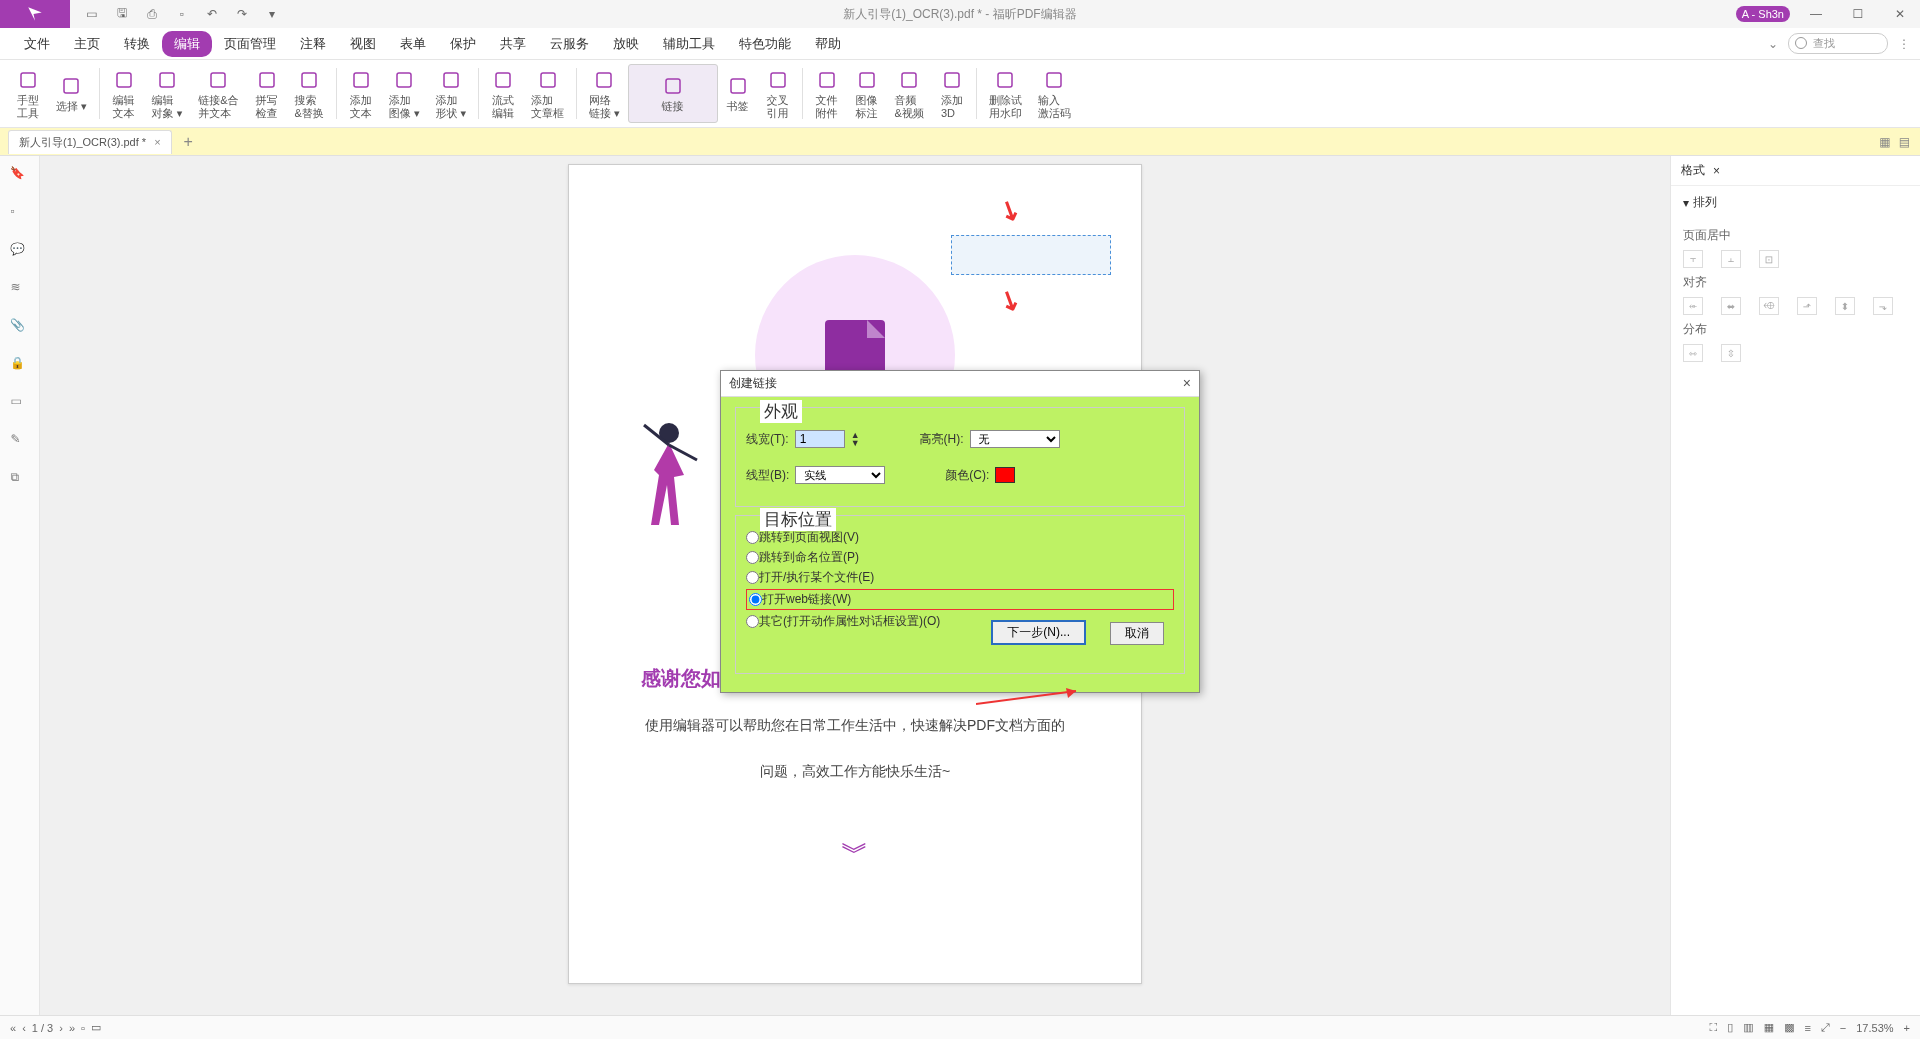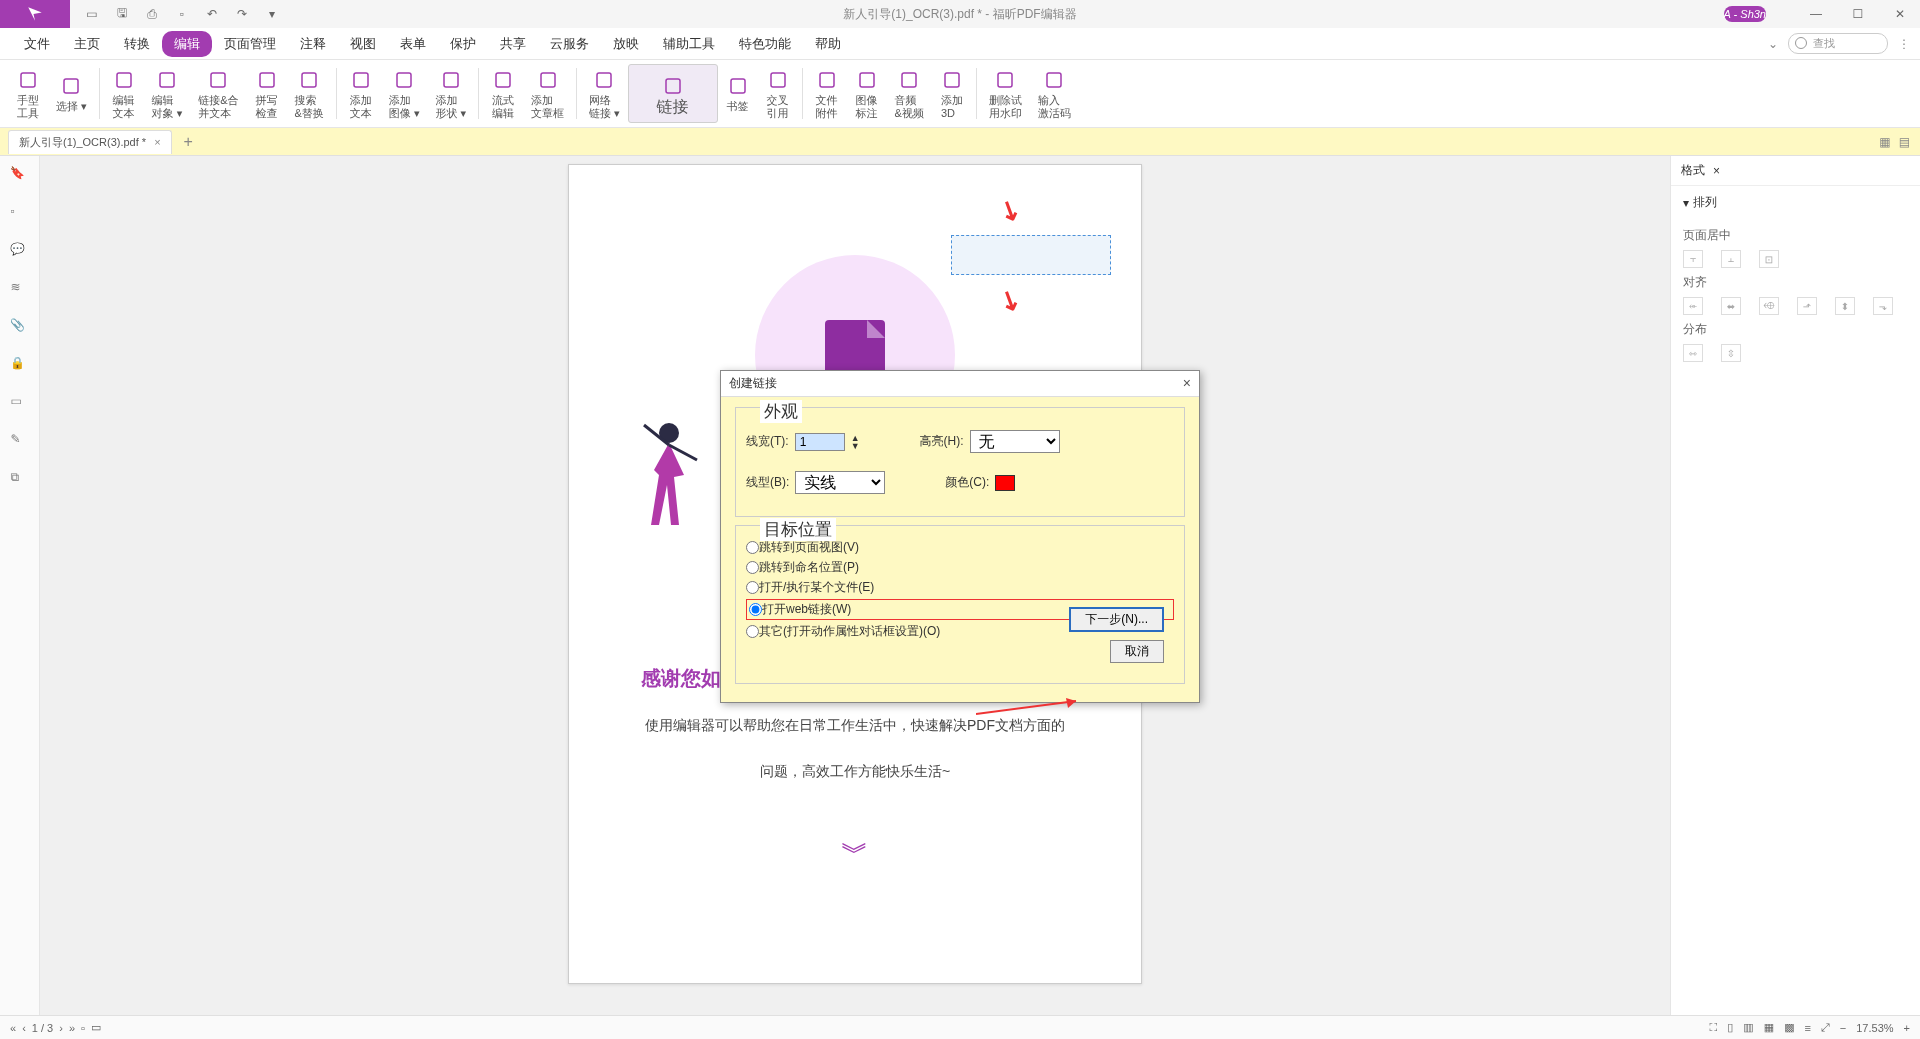--- a/index.html
+++ b/index.html
@@ -6,21 +6,21 @@
 body { width: 1920px; height: 1039px; background: #fff; overflow: hidden; font-size: 12px; color: #333; position: relative; }
 
 
 .titlebar { height: 28px; background: #f5f5f5; display: flex; align-items: center; position: relative; }
 .app-logo { width: 70px; height: 28px; background: #a23cb0; display: flex; align-items: center; justify-content: center; }
 .app-logo svg { width: 18px; height: 18px; fill: #fff; }
 .qat { display: flex; gap: 14px; padding: 0 14px; align-items: center; }
 .qat-btn { width: 16px; height: 16px; color: #666; display: flex; align-items: center; justify-content: center; }
 .title-text { position: absolute; left: 50%; transform: translateX(-50%); color: #888; font-size: 12px; }
 .win-ctrls { position: absolute; right: 0; display: flex; align-items: center; gap: 2px; }
-.user-badge { background: #a23cb0; color: #fff; padding: 2px 0; border-radius: 10px; font-size: 11px; margin-right: 28px; font-style: italic; }
+.user-badge { background: #a23cb0; color: #fff; padding: 2px 6px; border-radius: 10px; font-size: 11px; margin-right: 4px; }
 .win-btn { width: 40px; height: 28px; display: flex; align-items: center; justify-content: center; color: #666; }
 
 
 .menubar { height: 32px; background: #fff; display: flex; align-items: center; padding: 0 12px; border-bottom: 1px solid #e5e5e5; position: relative; }
 .menu-item { padding: 4px 12px; font-size: 13px; color: #333; cursor: pointer; }
 .menu-item.active { background: #a23cb0; color: #fff; border-radius: 10px; }
 .menu-right { position: absolute; right: 10px; display: flex; align-items: center; gap: 10px; }
 .search-box { border: 1px solid #ccc; border-radius: 10px; padding: 2px 8px 2px 24px; font-size: 11px; color: #999; width: 100px; position: relative; }
 .search-box::before { content: ""; position: absolute; left: 6px; top: 3px; width: 10px; height: 10px; border: 1px solid #999; border-radius: 50%; }
 
@@ -64,34 +64,34 @@
 .rp-sec h4 { font-weight: normal; color: #666; margin-bottom: 6px; font-size: 12px; }
 .rp-row { display: flex; gap: 18px; margin: 6px 0; color: #aaa; }
 .rp-row span { width: 20px; height: 18px; border: 1px solid #ddd; display:inline-flex; align-items:center; justify-content:center; font-size:10px;}
 
 
 .statusbar { position: absolute; bottom: 0; left: 0; right: 0; height: 24px; background: #fafafa; border-top: 1px solid #e0e0e0; display: flex; align-items: center; padding: 0 10px; font-size: 11px; color: #666; }
 .statusbar .nav { display:flex; align-items:center; gap:6px;}
 .status-right { position: absolute; right: 10px; display: flex; gap: 10px; align-items: center;}
 
 
-.dialog { position: absolute; left: 720px; top: 370px; width: 480px; background: #fef9c3; border: 1px solid #888; box-shadow: 2px 2px 8px rgba(0,0,0,.3); z-index: 100; }
+.dialog { position: absolute; left: 720px; top: 370px; width: 480px; background: #bef264; border: 1px solid #888; box-shadow: 2px 2px 8px rgba(0,0,0,.3); z-index: 100; }
 .dlg-title { background: #fff; padding: 4px 8px; font-size: 12px; color: #333; border-bottom: 1px solid #ddd; display:flex; justify-content:space-between;}
 .dlg-title .x { cursor: pointer; color: #555; font-size: 14px;}
 .dlg-body { padding: 10px 14px; }
 .fieldset { border: 1px solid #ccc; padding: 10px; margin-bottom: 8px; position: relative; }
 .fieldset .legend { position: absolute; top: -8px; left: 24px; background:#fff; padding: 0 4px; font-size: 17px; }
 .frow { display:flex; align-items:center; margin: 6px 0; gap: 6px; font-size:12px;}
 .frow.cols { justify-content: flex-start; gap: 60px;}
 .inp { border:1px solid #888; padding:1px 4px; width:50px; background:#fff; font-size:12px;}
-.sel { border:1px solid #888; padding:1px 4px; width:90px; background:#fff; font-size:16px;}
+.sel { border:1px solid #888; padding:1px 4px; width:90px; background:#fff; font-size:11px;}
 .color-sw { width:20px; height:16px; background:#f00; border:1px solid #333;}
 .radio-row { display:flex; align-items:center; margin:3px 0; font-size:12px;}
 .radio-row.hl { border:1px solid #e33; padding: 1px 2px;}
-.dlg-btns { display:flex; flex-direction:column; align-items:flex-end; gap:8px; position:absolute; right: 20px; bottom: 20px;}
+.dlg-btns { display:flex; flex-direction:row; align-items:flex-end; gap:24px; position:absolute; right: 20px; bottom: 28px;}
 .dbtn { border:1px solid #888; background:#efefef; padding: 2px 14px; font-size:12px;}
 .dbtn.primary { border: 2px solid #2a6cc0; }
 .dlg-arrow { position:absolute; left: 240px; top: 170px; color:#e33; font-size:22px; transform: rotate(0deg);}
 .dlg-arrow svg { width: 110px; height: 20px; }
 </style>
 </head>
 <body>
 
 <div class="titlebar">
   <div class="app-logo">

